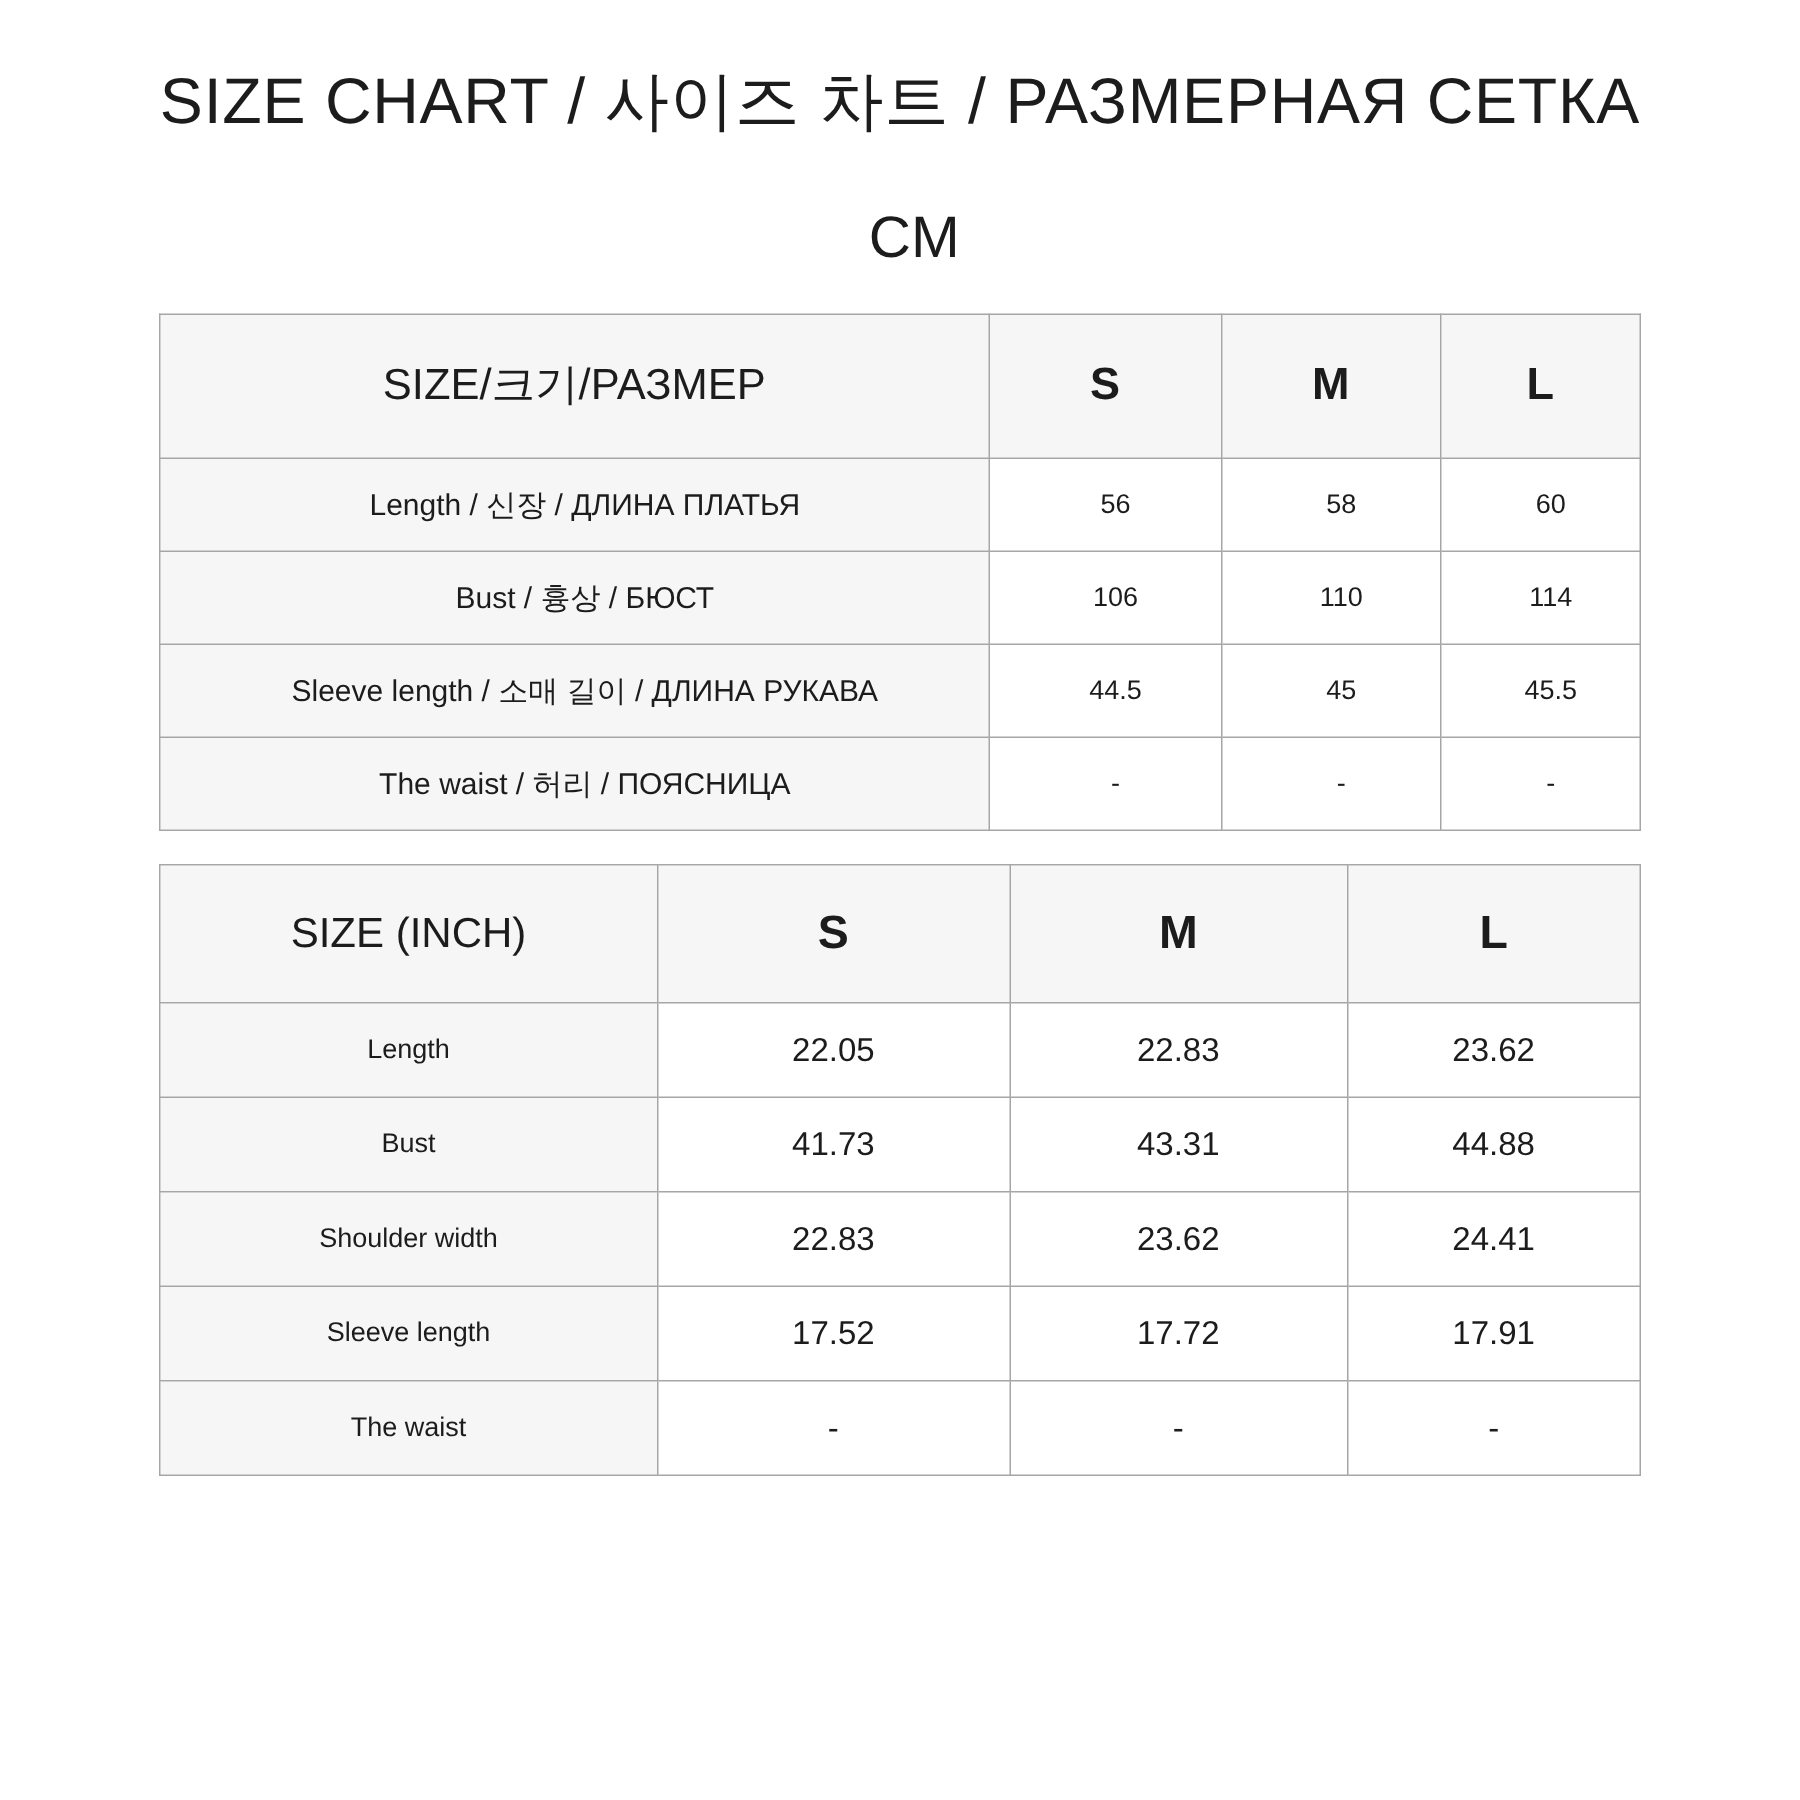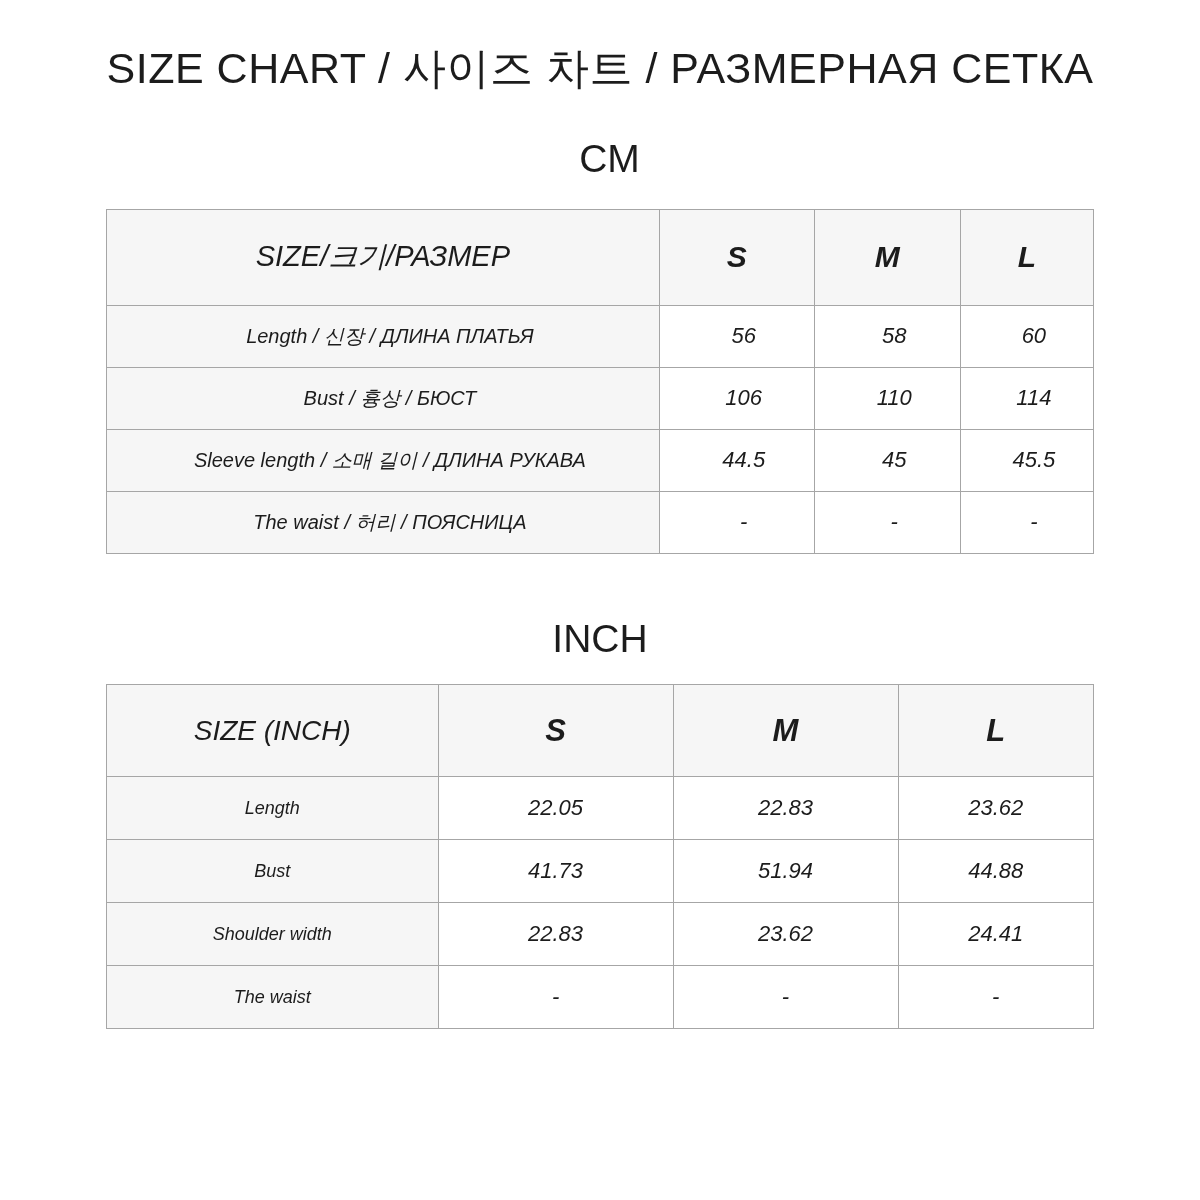--- a/index.html
+++ b/index.html
@@ -39,33 +39,32 @@
     margin-top:26px;
   }
   .inch-table{margin-top:22px;padding-left:20px;}
   th,td{
     border:1px solid var(--border);
     text-align:center;
     vertical-align:middle;
     font-weight:400;
     color:var(--text);
     overflow:hidden;
-    font-style:italic;
   }
   thead th{background:var(--shade);}
   tbody td.lbl{background:var(--shade);}
   tbody td.val{background:var(--background);}
 
   
   .cm-table thead th{height:96px;}
   .cm-table tbody td{height:62px;padding-left:14px;}
   .cm-table th.lbl{font-size:29px;}
   .cm-table th.size{font-size:30px;font-weight:700;}
   .cm-table td.lbl{font-size:20px;}
-  .cm-table td.val{font-size:22px;}
+  .cm-table td.val{font-size:18px;}
   .cm-table col.c-lbl{width:56%;}
   .cm-table col.c-s{width:15.7%;}
   .cm-table col.c-m{width:14.8%;}
   .cm-table col.c-l{width:13.5%;}
 
   
   .inch-table thead th{height:92px;}
   .inch-table tbody td{height:63px;}
   .inch-table th.lbl{font-size:28px;}
   .inch-table th.size{font-size:31px;font-weight:700;}
@@ -123,21 +122,20 @@
         <tr>
           <td class="lbl">The waist / 허리 / ПОЯСНИЦА</td>
           <td class="val">-</td>
           <td class="val">-</td>
           <td class="val">-</td>
         </tr>
       </tbody>
     </table>
   </div>
 
-  <div class="section-heading inch-heading">INCH</div>
 
   <div class="tbl-wrap">
     <table class="inch-table">
       <colgroup>
         <col class="c-lbl">
           <col class="c-s">
           <col class="c-m">
           <col class="c-l">
       </colgroup>
       <thead>
@@ -151,28 +149,34 @@
       <tbody>
         <tr>
           <td class="lbl">Length</td>
           <td class="val">22.05</td>
           <td class="val">22.83</td>
           <td class="val">23.62</td>
         </tr>
         <tr>
           <td class="lbl">Bust</td>
           <td class="val">41.73</td>
-          <td class="val">51.94</td>
+          <td class="val">43.31</td>
           <td class="val">44.88</td>
         </tr>
         <tr>
           <td class="lbl">Shoulder width</td>
           <td class="val">22.83</td>
           <td class="val">23.62</td>
           <td class="val">24.41</td>
+        </tr>
+        <tr>
+          <td class="lbl">Sleeve length</td>
+          <td class="val">17.52</td>
+          <td class="val">17.72</td>
+          <td class="val">17.91</td>
         </tr>
         <tr>
           <td class="lbl">The waist</td>
           <td class="val">-</td>
           <td class="val">-</td>
           <td class="val">-</td>
         </tr>
       </tbody>
     </table>
   </div>

